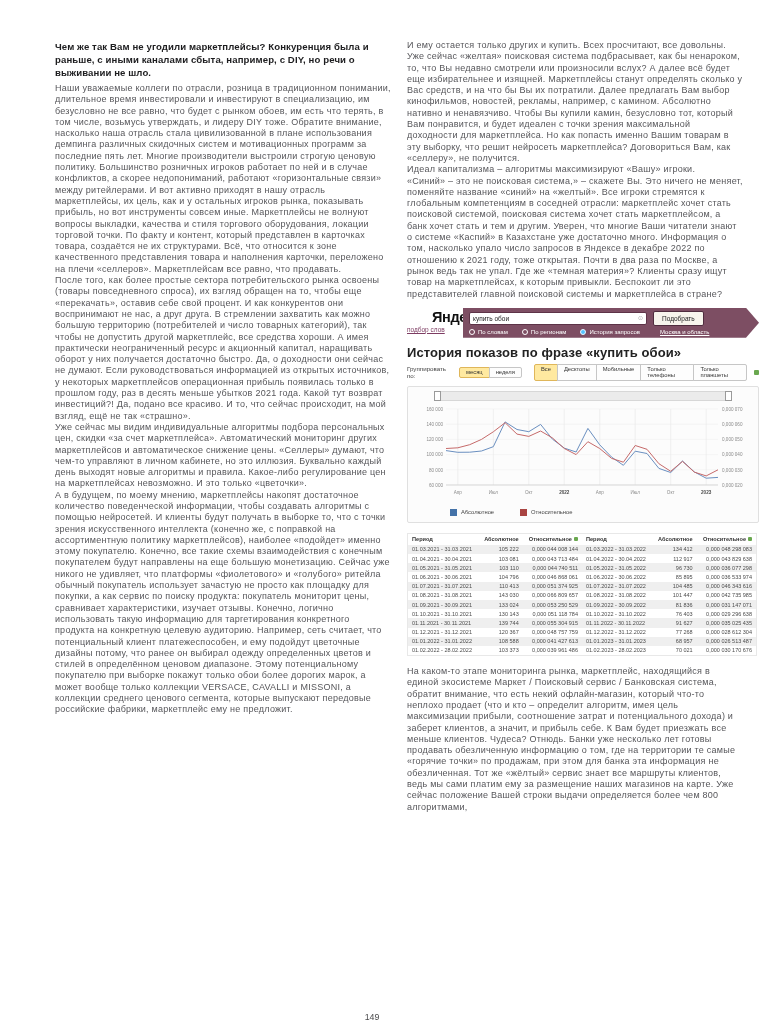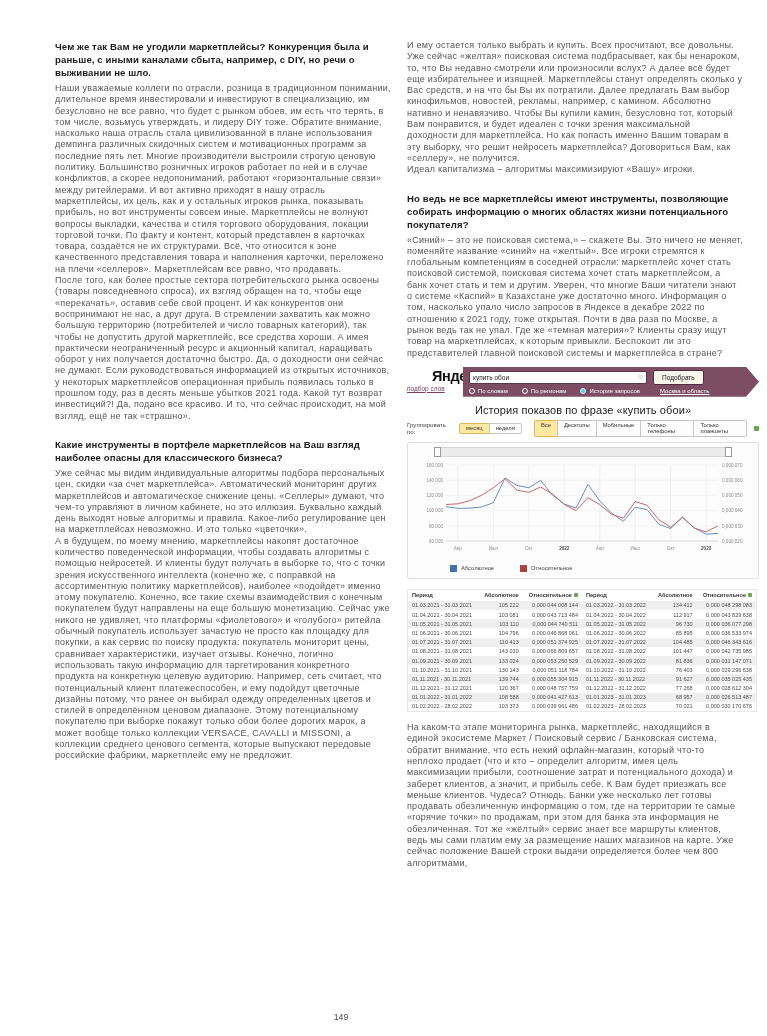--- a/index.html
+++ b/index.html
@@ -5,41 +5,41 @@
   html,body{margin:0;padding:0;background:#fff;}
   .page{position:relative;width:767px;height:1036px;background:#ffffff;overflow:hidden;
         font-family:"Liberation Sans",sans-serif;color:#56565a;}
   .col{position:absolute;top:40px;width:336px;}
   .col-left{left:55px;}
   .col-right{left:407px;}
   .q-head{font-size:9.6px;line-height:13px;font-weight:bold;color:#1d1d1f;margin:0 0 4px 0;letter-spacing:.1px;}
   .q-head.spaced{margin-top:16px;}
   .para{font-size:9px;line-height:11.3px;letter-spacing:.25px;margin:0;color:#56565a;}
   .page-num{position:absolute;top:1012px;left:0;width:682px;text-align:center;
-            font-size:8.8px;color:#4a4a4c;}
+            font-size:8.8px;color:#4a4a4c;padding-left:31px;}
   
   .figure{width:352px;margin:8px 0 10px 0;}
   .ws-header{display:flex;align-items:flex-start;}
   .ws-logo{width:56px;flex:0 0 56px;padding-top:2px;}
   .ws-logo-word{font-size:14.5px;font-weight:bold;color:#111;letter-spacing:-.4px;line-height:15px;margin-left:25px;}
   .ws-logo-sub{font-size:6.5px;color:#7d3c62;text-decoration:underline;margin-top:1px;}
   .ws-banner{flex:1;background:#7d4e63;padding:3px 20px 3px 6px;
              clip-path:polygon(0 0,calc(100% - 13px) 0,100% 50%,calc(100% - 13px) 100%,0 100%);}
   .ws-search-row{display:flex;align-items:center;}
   .ws-input{flex:0 0 170px;height:11px;background:#fff;border:1px solid #5d3347;border-radius:2px;
             font-size:6.5px;color:#222;display:flex;align-items:center;padding:0 3px;justify-content:space-between;}
   .ws-clear{color:#aaa;font-size:6px;line-height:6px;}
   .ws-btn{height:13px;margin-left:6px;background:#f7f4ec;border:1px solid #4f2c3e;border-radius:2px;
           font-size:6.5px;color:#222;display:flex;align-items:center;padding:0 8px;}
   .ws-nav{display:flex;align-items:center;margin-top:3px;gap:14px;}
   .ws-nav-item{display:flex;align-items:center;gap:3px;font-size:6px;color:#fff;}
   .dot{width:4px;height:4px;border:1px solid #fff;border-radius:50%;background:transparent;}
   .dot.sel{background:#55c3ff;border-color:#eaf7ff;}
   .ws-region{font-size:6px;color:#fff;text-decoration:underline;margin-left:6px;}
-  .ws-title{font-size:11px;font-weight:normal;color:#222;margin:7px 0 4px 0;letter-spacing:.1px;text-align:center;}
+  .ws-title{font-size:13px;font-weight:bold;color:#222;margin:7px 0 4px 0;letter-spacing:.1px;}
   .ws-grouprow{display:flex;align-items:center;gap:4px;margin-bottom:5px;}
   .ws-grouplabel{font-size:6.2px;color:#444;margin-right:2px;}
   .tgl{font-size:5.8px;color:#333;border:1px solid #c6c6c6;border-radius:2px;background:#fdfdfd;
        padding:1.5px 6px;line-height:6px;}
   .tgl.sel{background:#ffe9a0;border-color:#dfb65a;}
   .tgl-group{display:flex;}
   .tgl-group .tgl{border-radius:0;margin-left:-1px;}
   .tgl-group .tgl:first-child{border-radius:2px 0 0 2px;margin-left:0;}
   .tgl-group .tgl:last-child{border-radius:0 2px 2px 0;}
   .mini-ico{width:5px;height:5px;background:#6aa84f;border-radius:1px;display:inline-block;margin-left:3px;}
@@ -64,34 +64,32 @@
 <body>
 
 <div class="page">
 
   <div class="col col-left">
     <p class="q-head">Чем же так Вам не угодили маркетплейсы? Конкуренция была и раньше, с иными каналами сбыта, например, с DIY, но речи о выживании не шло.</p>
     <div>
         <p class="para">Наши уважаемые коллеги по отрасли, розница в традиционном понимании, длительное время инвестировали и инвестируют в специализацию, им безусловно не все равно, что будет с рынком обоев, им есть что терять, в том числе, возьмусь утверждать, и лидеру DIY тоже. Обратите внимание, насколько наша отрасль стала цивилизованной в плане использования демпинга различных скидочных систем и мотивационных программ за последние пять лет. Многие производители выстроили строгую ценовую политику. Большинство розничных игроков работает по ней и в случае конфликтов, а скорее недопониманий, работают «горизонтальные связи» между ритейлерами. И вот активно приходят в нашу отрасль маркетплейсы, их цель, как и у остальных игроков рынка, показывать прибыль, но вот инструменты совсем иные.  Маркетплейсы не волнуют вопросы выкладки, качества и стиля торгового оборудования, локации торговой точки. По факту и контент, который представлен в карточках товара, создаётся не их структурами. Всё, что относится к зоне качественного представления товара и наполнения карточки, переложено на плечи «селлеров». Маркетплейсам все равно, что продавать.</p>
         <p class="para">После того, как более простые сектора потребительского рынка освоены (товары повседневного спроса), их взгляд обращен на то, чтобы еще «перекачать», оставив себе свой процент. И как конкурентов они воспринимают не нас, а друг друга. В стремлении захватить как можно большую территорию (потребителей и число товарных категорий), так чтобы не допустить другой маркетплейс, все средства хороши. А имея практически неограниченный ресурс и акционный капитал, наращивать оборот у них получается достаточно быстро. Да, о доходности они сейчас не думают. Если руководствоваться информацией из открытых источников, у некоторых маркетплейсов операционная прибыль появилась только в прошлом году, раз в десять меньше убытков 2021 года. Какой тут возврат инвестиций?!  Да, подано все красиво. И то, что сейчас происходит, на мой взгляд, ещё не так «страшно».</p>
       </div>
-    <p class="q-head spaced">Какие инструменты в портфеле маркетплейсов на Ваш взгляд наиболее опасны для классического бизнеса?</p>
     <div>
         <p class="para">Уже сейчас мы видим индивидуальные алгоритмы подбора персональных цен, скидки «за счет маркетплейса». Автоматический мониторинг других маркетплейсов и автоматическое снижение цены. «Селлеры» думают, что чем-то управляют в личном кабинете, но это иллюзия. Буквально каждый день выходят новые алгоритмы и правила. Какое-либо регулирование цен на маркетплейсах невозможно. И это только «цветочки».</p>
         <p class="para">А в будущем, по моему мнению, маркетплейсы накопят достаточное количество поведенческой информации, чтобы создавать алгоритмы с помощью нейросетей. И клиенты будут получать в выборке то, что с точки зрения искусственного интеллекта (конечно же, с поправкой на ассортиментную политику маркетплейсов), наиболее «подойдет» именно этому покупателю. Конечно, все такие схемы взаимодействия с конечным покупателем будут направлены на еще большую монетизацию. Сейчас уже никого не удивляет, что платформы «фиолетового» и «голубого» ритейла обычный покупатель использует зачастую не просто как площадку для покупки, а как сервис по поиску продукта: покупатель мониторит цены, сравнивает характеристики, изучает отзывы. Конечно, логично использовать такую информацию для таргетирования конкретного продукта на конкретную целевую аудиторию. Например, сеть считает, что потенциальный клиент платежеспособен, и ему подойдут цветочные дизайны потому, что ранее он выбирал одежду определенных цветов и стилей в определённом ценовом диапазоне. Этому потенциальному покупателю при выборке покажут только обои более дорогих марок, а может вообще только коллекции VERSACE, CAVALLI и MISSONI, а коллекции среднего ценового сегмента, которые выпускают передовые российские фабрики, маркетплейс ему не предложит.</p>
       </div>
   </div>
 
   <div class="col col-right">
     <div>
-        <p class="para">И ему остается только выбрать и купить. Всех просчитают, все довольны.</p>
+        <p class="para">И ему остается только других и купить. Всех просчитают, все довольны.</p>
         <p class="para">Уже сейчас «желтая» поисковая система подбрасывает, как бы ненароком, то, что Вы недавно смотрели или произносили вслух? А далее всё будет еще избирательнее и изящней. Маркетплейсы станут определять сколько у Вас средств, и на что бы Вы их потратили. Далее предлагать Вам выбор кинофильмов, новостей, рекламы, например, с камином. Абсолютно нативно и ненавязчиво. Чтобы Вы купили камин, безусловно тот, который Вам понравится, и будет идеален с точки зрения максимальной доходности для маркетплейса. Но как попасть именно Вашим товарам в эту выборку, что решит нейросеть маркетплейса? Договориться Вам, как «селлеру», не получится.</p>
         <p class="para">Идеал капитализма – алгоритмы максимизируют «Вашу» игроки.</p>
       </div>
-    <p class="q-head spaced">Но ведь не все маркетплейсы имеют инструменты, позволяющие собирать информацию о многих областях жизни потенциального покупателя?</p>
     <div>
         <p class="para">«Синий» – это не поисковая система,» – скажете Вы. Это ничего не меняет, поменяйте название «синий» на «желтый». Все игроки стремятся к глобальным компетенциям в соседней отрасли: маркетплейс хочет стать поисковой системой, поисковая система хочет стать маркетплейсом, а банк хочет стать и тем и другим. Уверен, что многие Ваши читатели знают о системе «Каспий» в Казахстане уже достаточно много. Информация о том, насколько упало число запросов в Яндексе в декабре 2022 по отношению к 2021 году, тоже открытая. Почти в два раза по Москве, а рынок ведь так не упал. Где же «темная материя»? Клиенты сразу ищут товар на маркетплейсах, к которым привыкли. Беспокоит ли это представителей главной поисковой системы и маркетплейса в стране?</p>
       </div>
 
     <div class="figure">
       <div class="ws-header">
         <div class="ws-logo">
           <div class="ws-logo-word">Яндекс</div>
           <div class="ws-logo-sub">подбор слов</div>
         </div>

